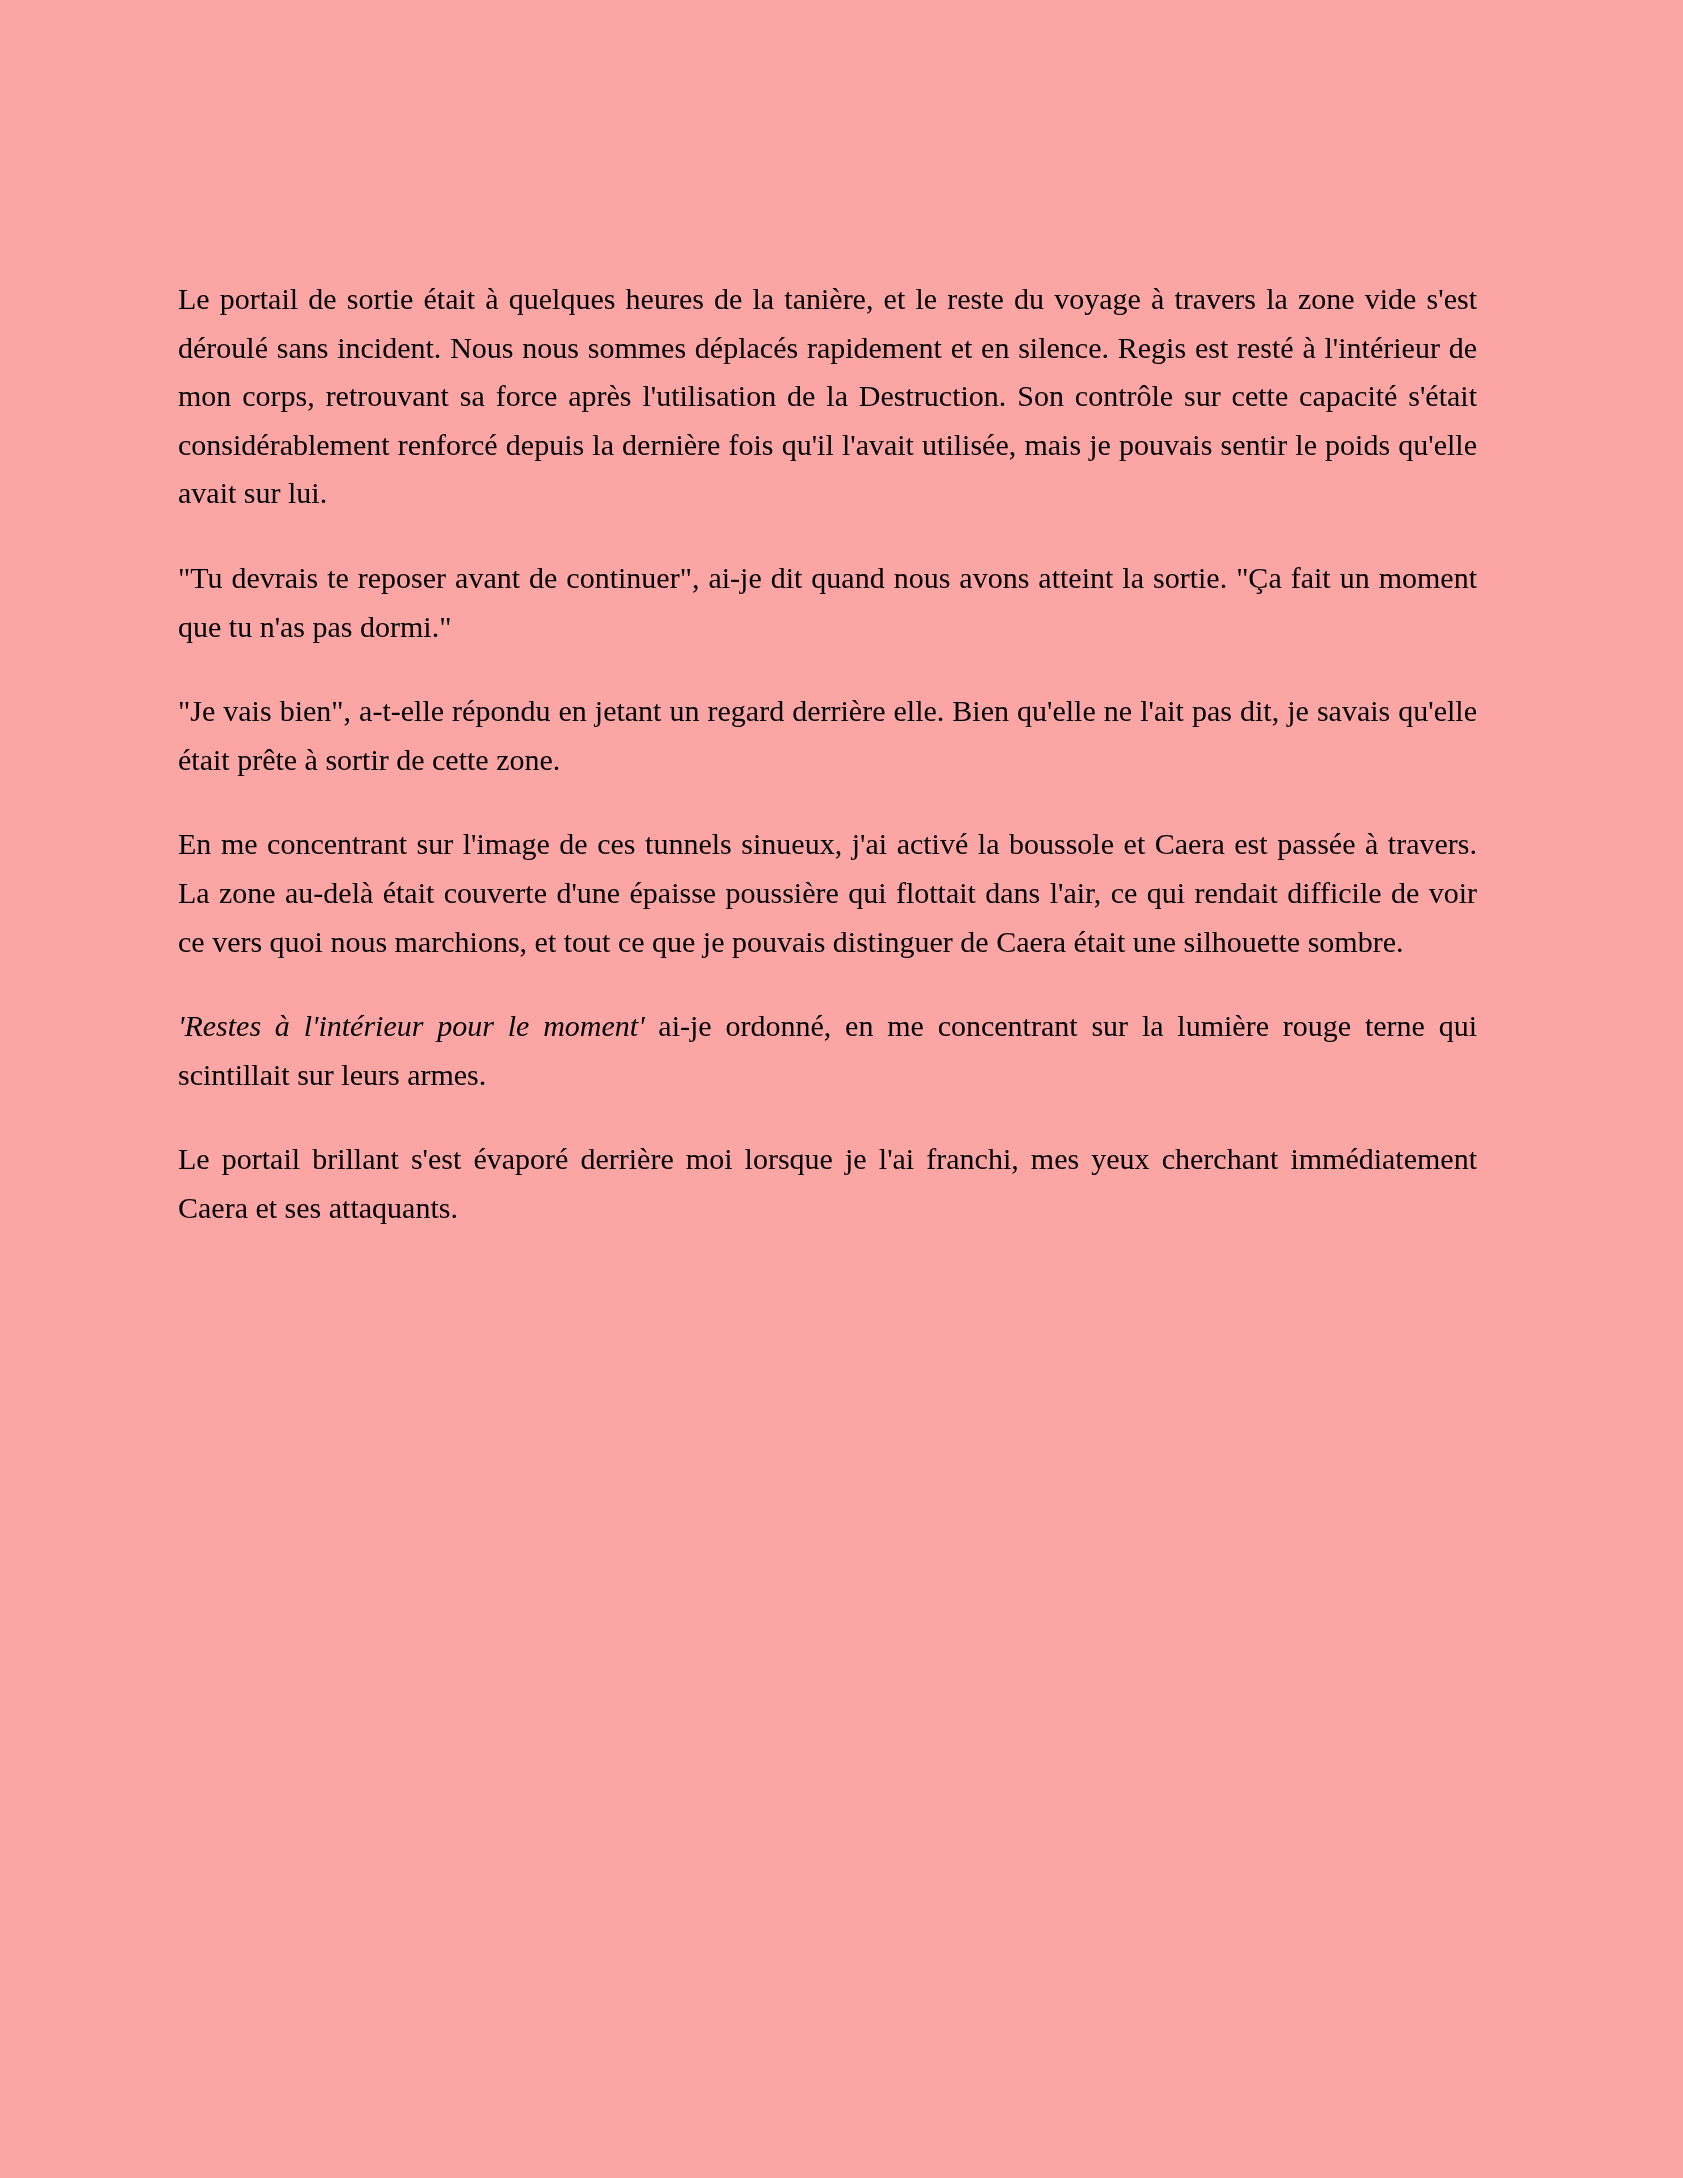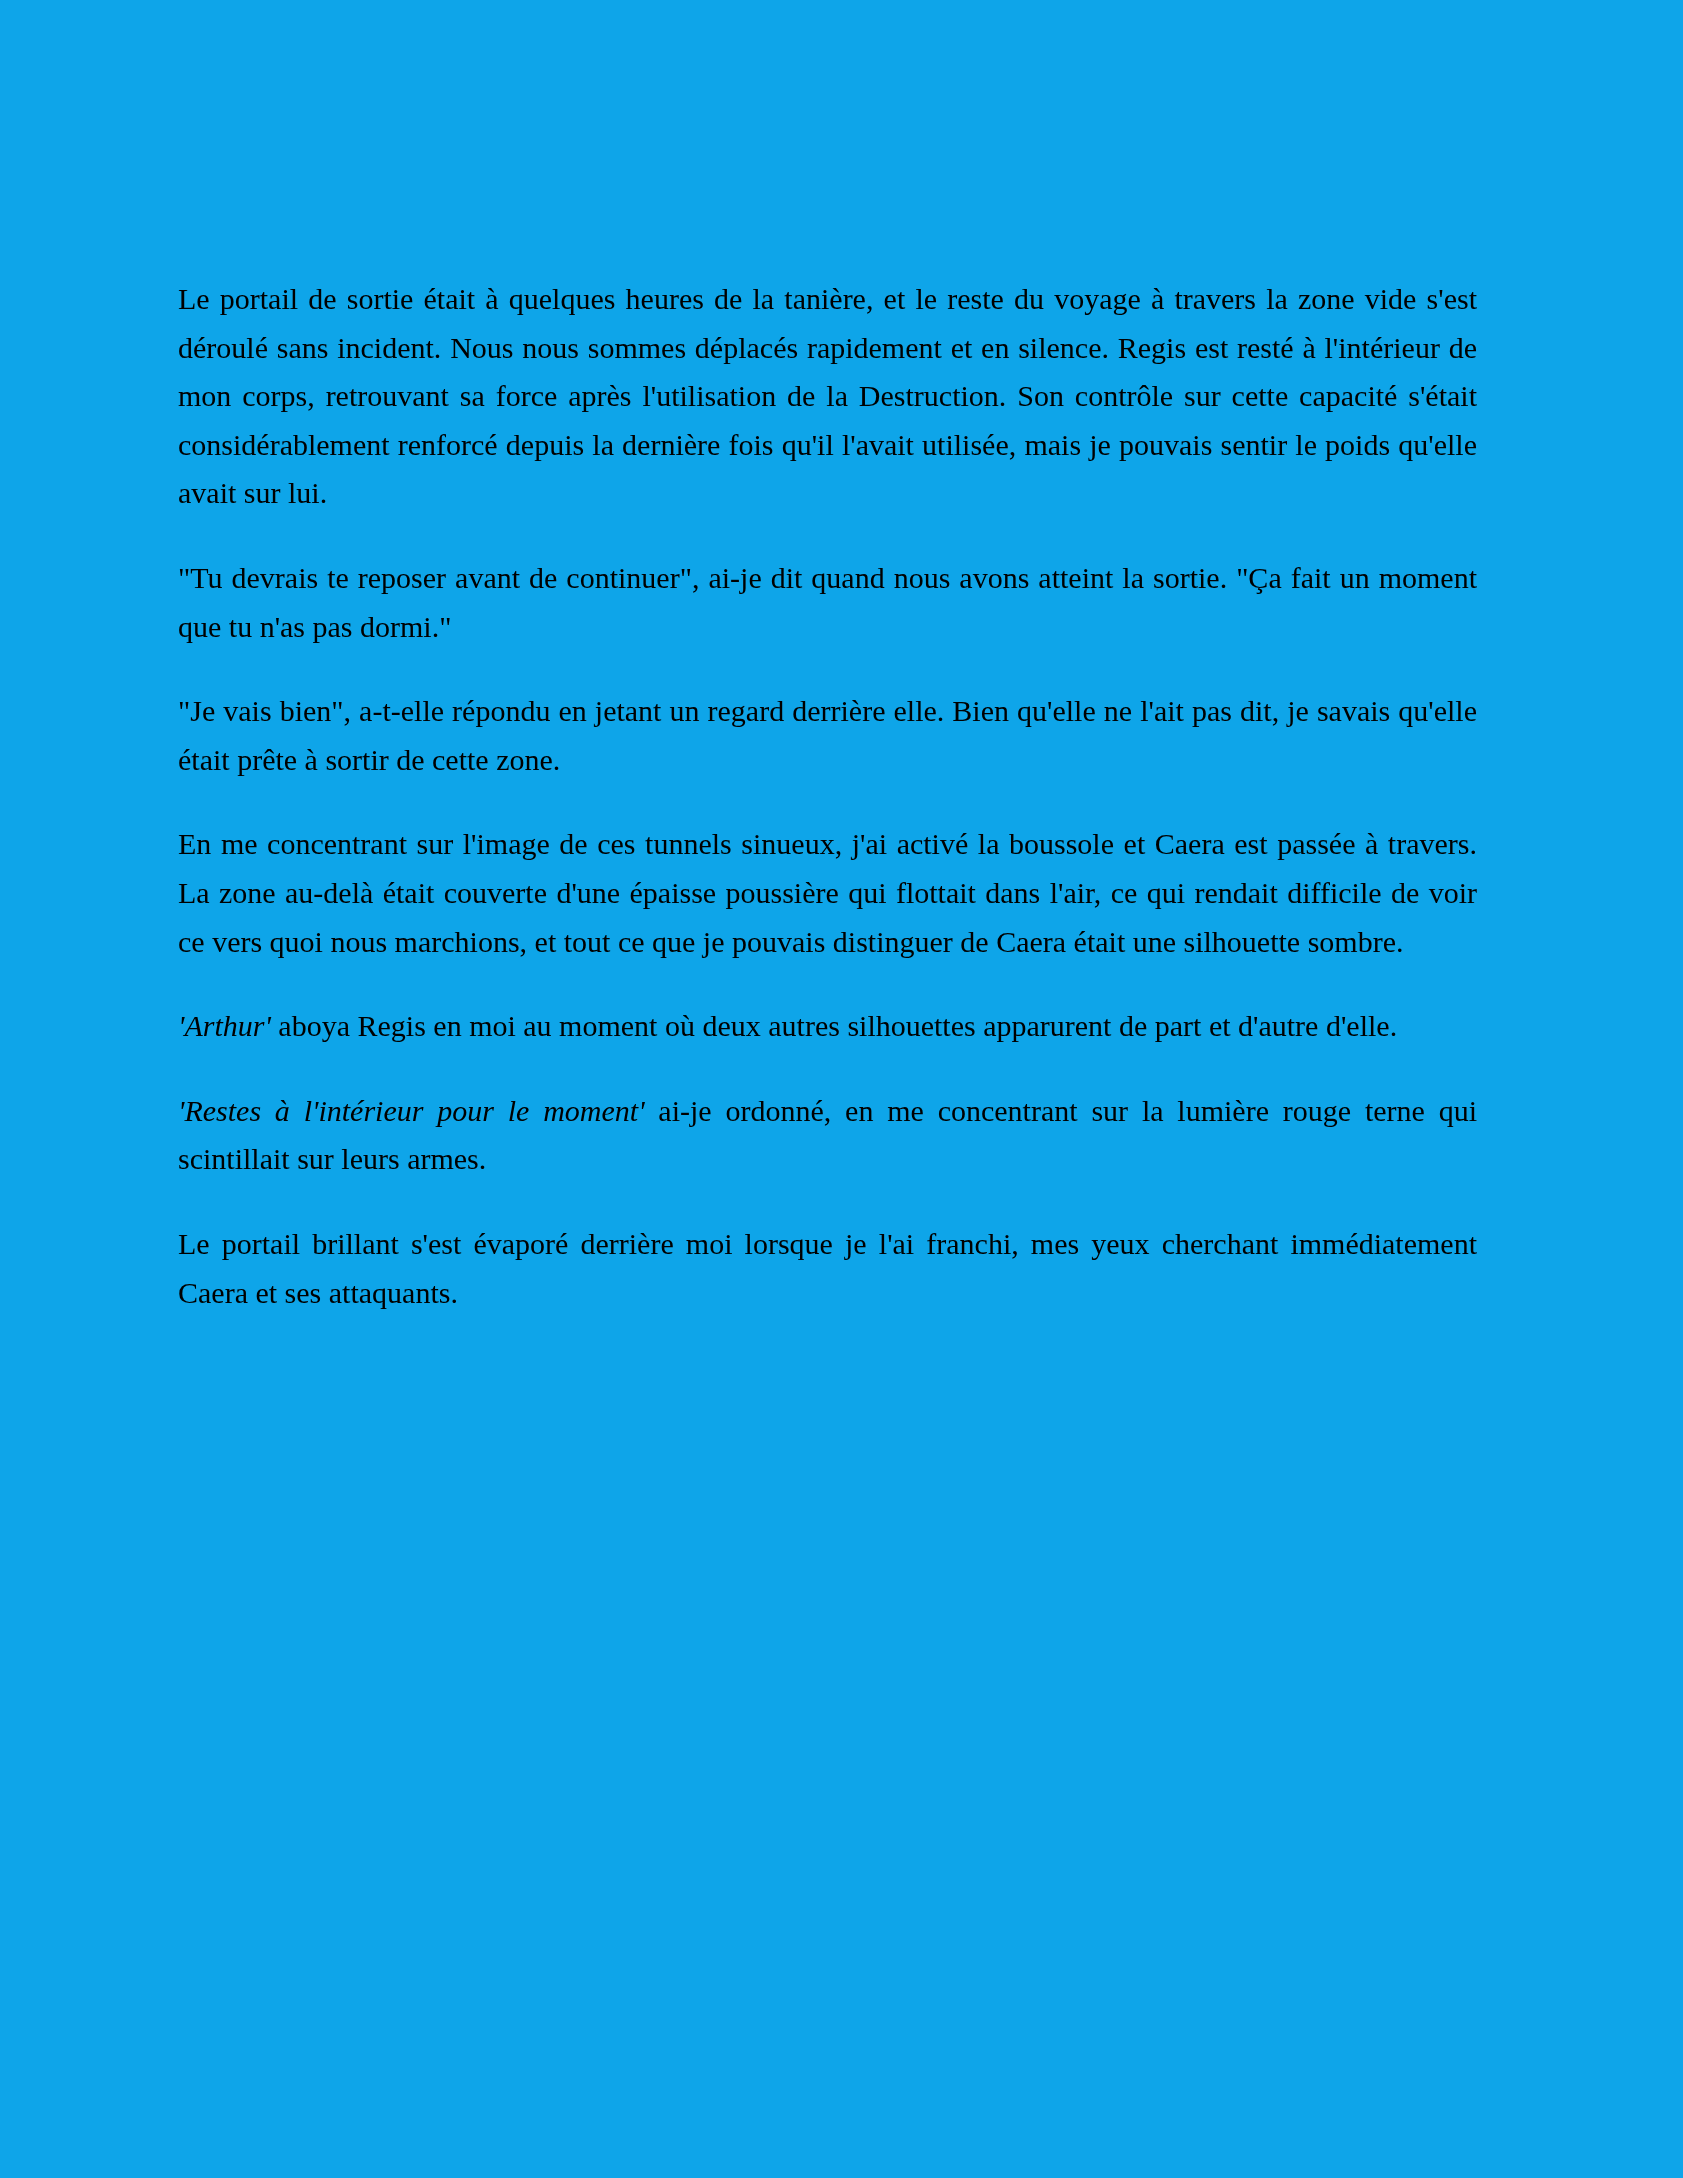--- a/index.html
+++ b/index.html
@@ -3,21 +3,21 @@
 <meta charset="utf-8">
 <style>
   html, body {
     margin: 0;
     padding: 0;
     background: #ffffff;
   }
   .page {
     width: 1683px;
     height: 2178px;
-    background: #0ea5e9;
+    background: #fca5a5;
     position: relative;
     box-sizing: border-box;
     padding: 275px 206px 0 178px;
     font-family: "Liberation Serif", "DejaVu Serif", serif;
   }
   .doc-body {
     font-size: 30px;
     line-height: 1.62;
     color: #000000;
     text-align: justify;
@@ -43,21 +43,20 @@
   <div class="doc-body">
 
     <p class="para">Le portail de sortie était à quelques heures de la tanière, et le reste du voyage à travers la zone vide s'est déroulé sans incident. Nous nous sommes déplacés rapidement et en silence. Regis est resté à l'intérieur de mon corps, retrouvant sa force après l'utilisation de la Destruction. Son contrôle sur cette capacité s'était considérablement renforcé depuis la dernière fois qu'il l'avait utilisée, mais je pouvais sentir le poids qu'elle avait sur lui.</p>
 
     <p class="para">"Tu devrais te reposer avant de continuer", ai-je dit quand nous avons atteint la sortie. "Ça fait un moment que tu n'as pas dormi."</p>
 
     <p class="para">"Je vais bien", a-t-elle répondu en jetant un regard derrière elle. Bien qu'elle ne l'ait pas dit, je savais qu'elle était prête à sortir de cette zone.</p>
 
     <p class="para">En me concentrant sur l'image de ces tunnels sinueux, j'ai activé la boussole et Caera est passée à travers. La zone au-delà était couverte d'une épaisse poussière qui flottait dans l'air, ce qui rendait difficile de voir ce vers quoi nous marchions, et tout ce que je pouvais distinguer de Caera était une silhouette sombre.</p>
 
-    <p class="para"><span class="it">'Arthur'</span><span> aboya Regis en moi au moment où deux autres silhouettes apparurent de part et d'autre d'elle.</span></p>
 
     <p class="para"><span class="it">'Restes à l'intérieur pour le moment'</span><span> ai-je ordonné, en me concentrant sur la lumière rouge terne qui scintillait sur leurs armes.</span></p>
 
     <p class="para">Le portail brillant s'est évaporé derrière moi lorsque je l'ai franchi, mes yeux cherchant immédiatement Caera et ses attaquants.</p>
 
   </div>
 </div>
 
 
 </body></html>

